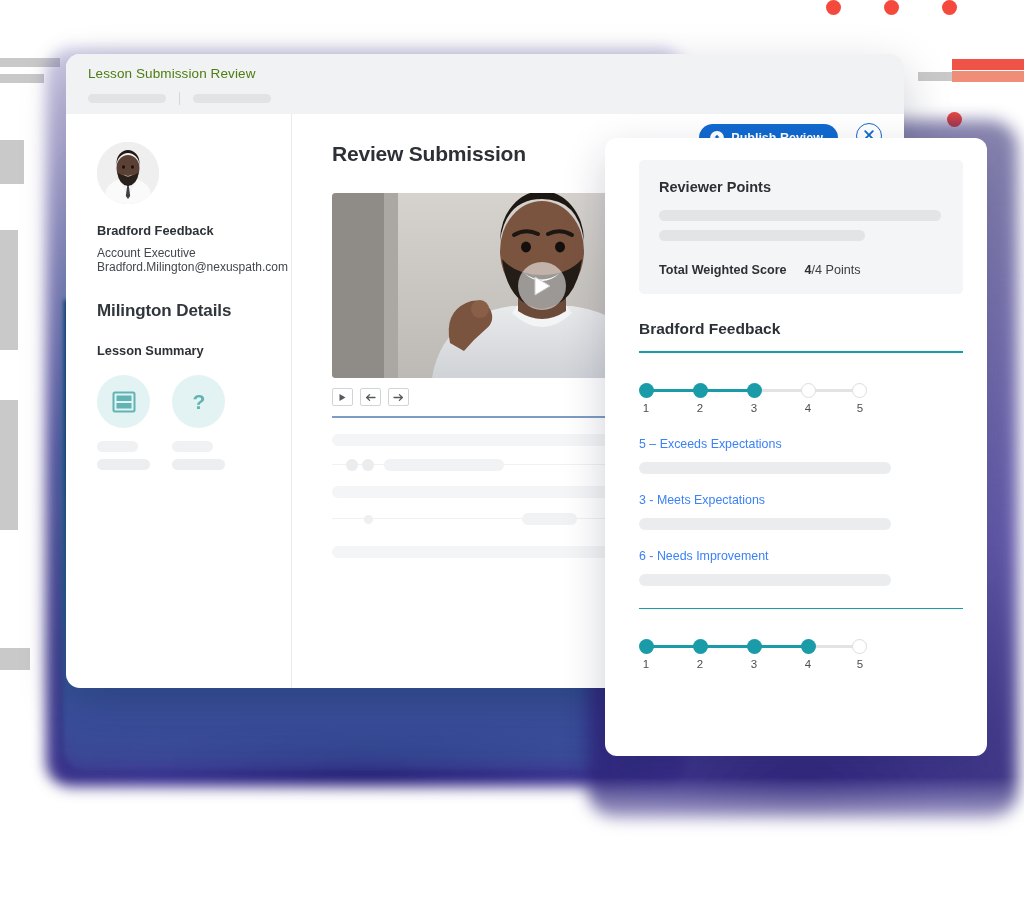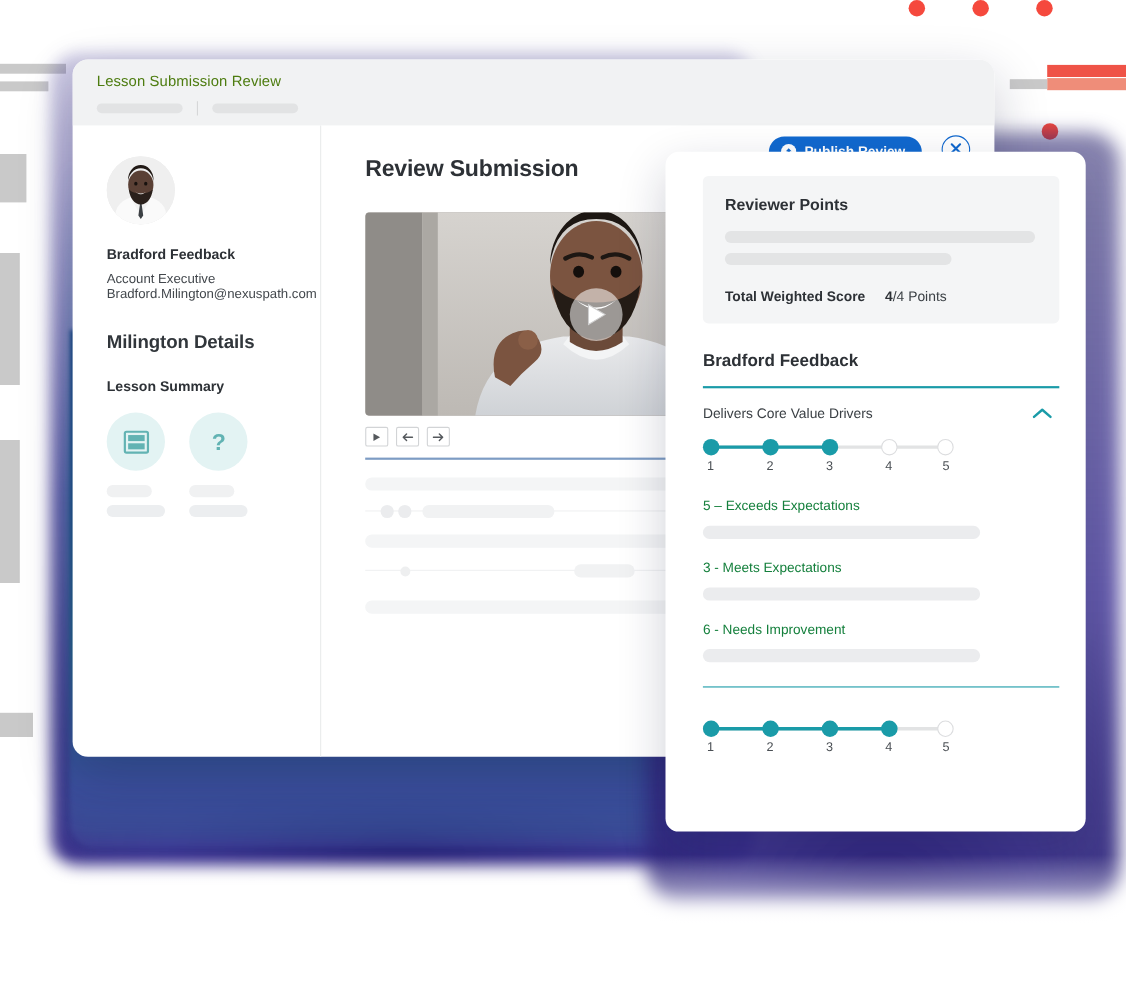--- a/index.html
+++ b/index.html
@@ -154,21 +154,21 @@
   .slider { margin-top: 15px; position: relative; width: 228px; height: 15px; }
   .track { position: absolute; left: 7px; right: 7px; top: 6px; height: 3px; background: #e2e3e4; border-radius: 2px; }
   .track-fill { position: absolute; left: 7px; top: 6px; height: 3px; background: #1a9ba8; border-radius: 2px; }
   .knob { position: absolute; top: 0; width: 15px; height: 15px; border-radius: 50%; cursor: pointer; }
   .knob.on { background: #1a9ba8; }
   .knob.off { background: #fff; border: 1.6px solid #dcdddf; }
   .ticks { position: relative; width: 228px; height: 16px; margin-top: 4px; }
   .tick { position: absolute; font-size: 11.5px; color: #4a4f54; transform: translateX(-50%); }
 
   .expect { margin-top: 19px; }
-  .expect .lbl { font-size: 12.4px; color: #15803d; }
+  .expect .lbl { font-size: 12.4px; color: #3b82f6; }
   .expect .bar { margin-top: 11px; height: 12px; border-radius: 7px; background: #ebecee; width: 252px; }
 
   .teal-rule-2 { margin-top: 22px; height: 1.6px; background: #1a9ba8; }
 </style>
 </head>
 <body>
 
 <div id="stage">
 
   <div class="bg-gray-strip" style="left:0;top:58px;width:60px;height:9px;"></div>
@@ -364,28 +364,20 @@
       <div class="sc-total">
         <span class="lbl">Total Weighted Score</span>
         <span class="val"><b>4</b><span>/4 Points</span></span>
       </div>
     </div>
 
     <div class="fb-title">Bradford Feedback</div>
     <div class="teal-rule"></div>
 
     <div class="crit">
-      <div class="crit-head">
-        <span class="crit-label">Delivers Core Value Drivers</span>
-        <span class="chev">
-          <svg width="19" height="12" viewBox="0 0 19 12">
-            <path d="M2 9 L9.5 2.5 L17 9" stroke="#1a9ba8" stroke-width="2.2" fill="none" stroke-linecap="round" stroke-linejoin="round"></path>
-          </svg>
-        </span>
-      </div>
       <div class="slider">
         <div class="track"></div>
         <div class="track-fill" style="width:108px;"></div>
         <div class="knob on" style="left:0px;"></div>
         <div class="knob on" style="left:54px;"></div>
         <div class="knob on" style="left:108px;"></div>
         <div class="knob off" style="left:162px;"></div>
         <div class="knob off" style="left:213px;"></div>
       </div>
       <div class="ticks">

